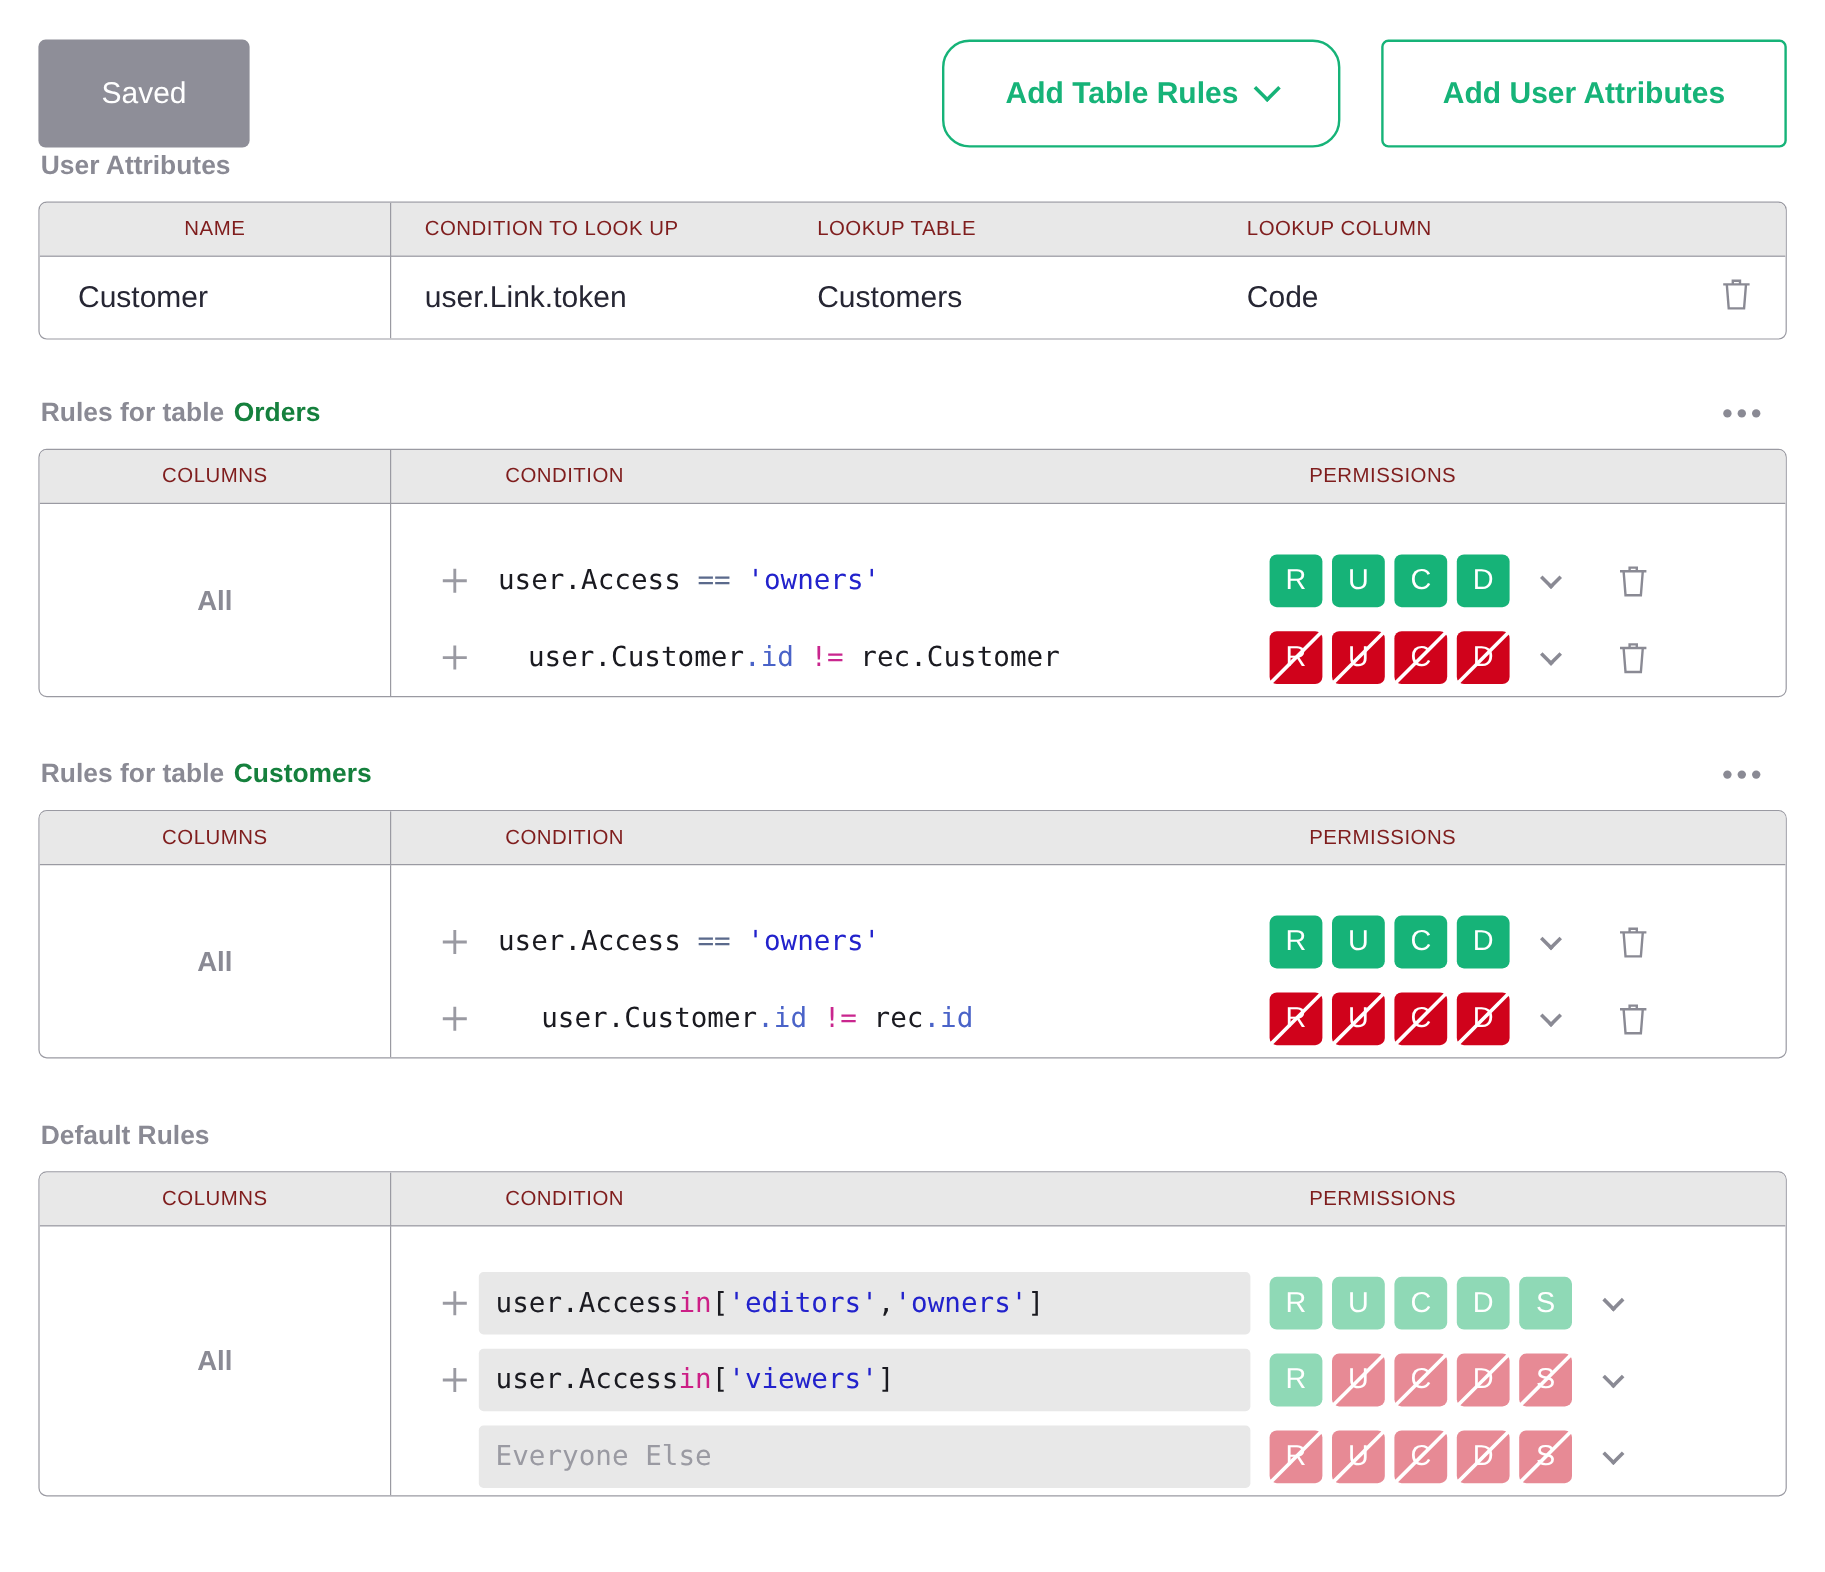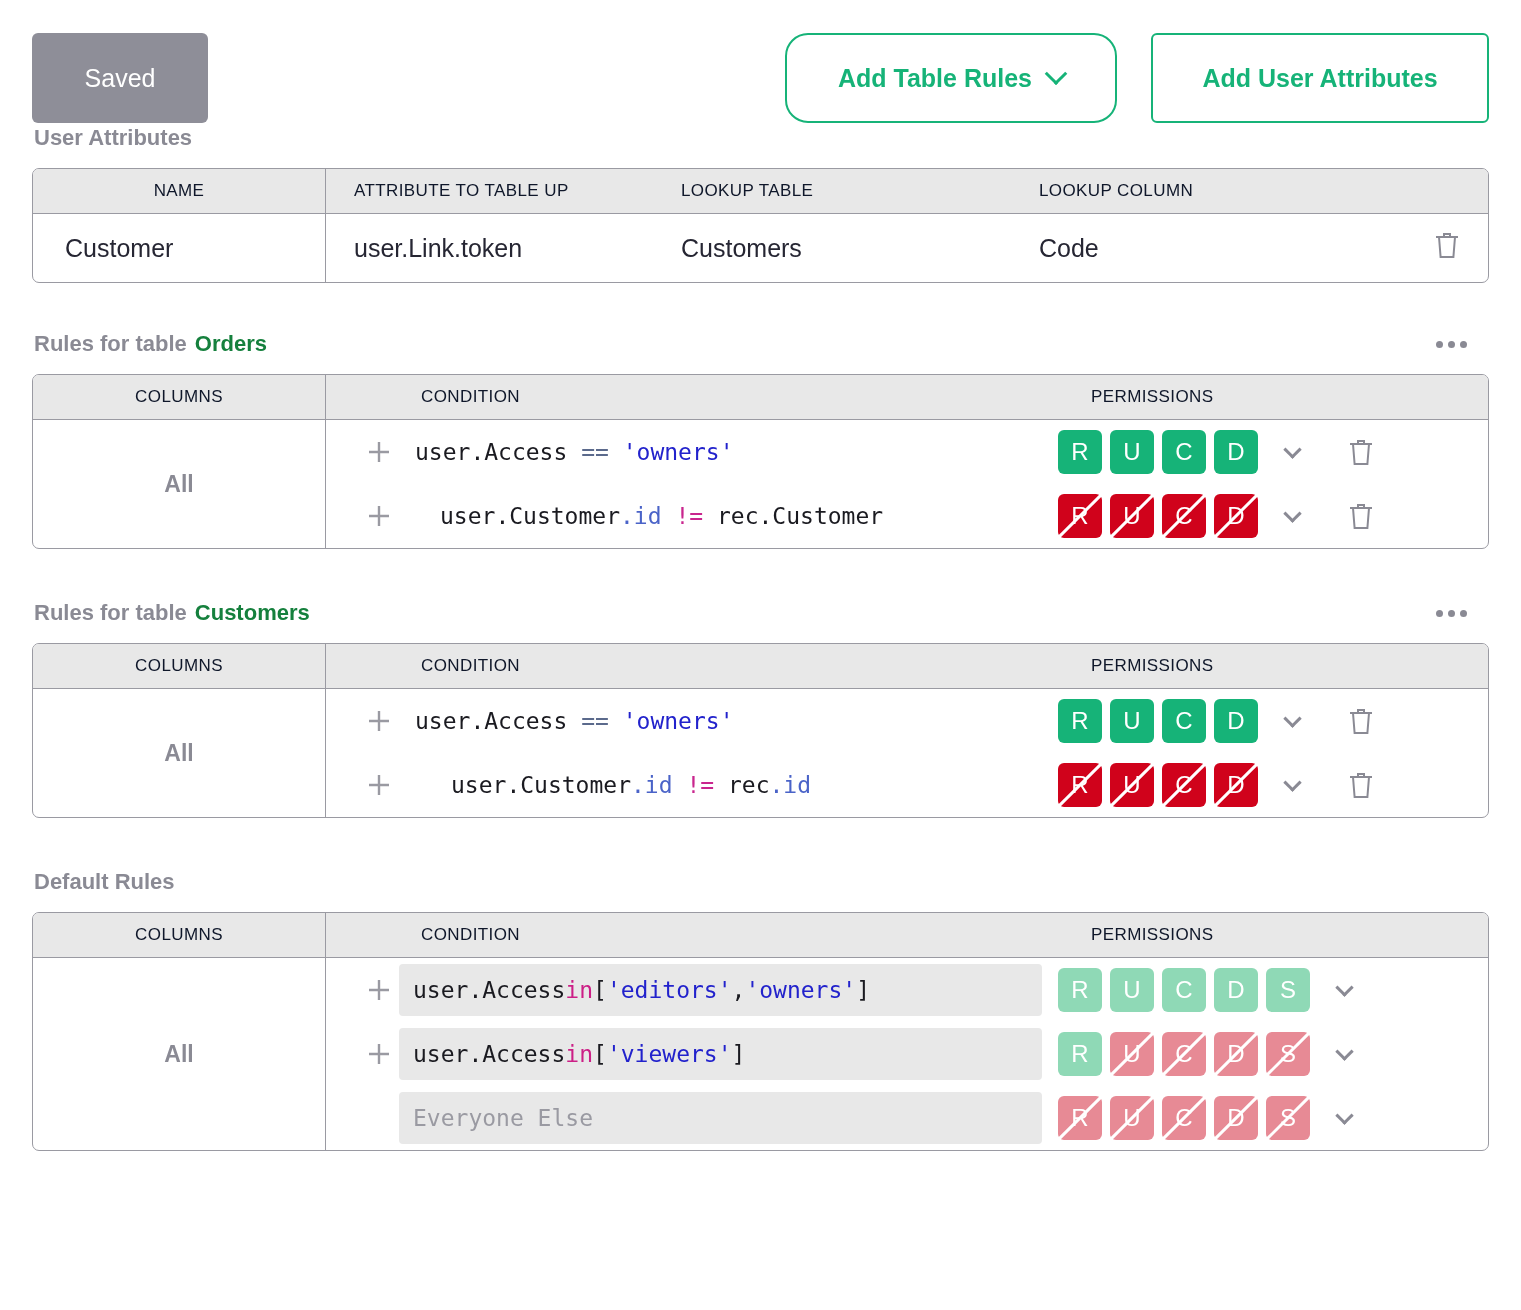--- a/index.html
+++ b/index.html
@@ -77,21 +77,21 @@
     background: #ffffff;
   }
   .thead {
     display: flex;
     background: #e8e8e8;
     border-bottom: 1px solid #9a9aa2;
     height: 45px;
     align-items: center;
     font-size: 17px;
     letter-spacing: 0.4px;
-    color: #0f172a;
+    color: #7f1d1d;
   }
   .thead .th { height: 45px; display:flex; align-items:center; }
 
   
   #user-attributes-card .thead .th:nth-child(1){ width:293px; justify-content:center; border-right:1px solid #9a9aa2;}
   #user-attributes-card .thead .th:nth-child(2){ width:355px; padding-left:28px; }
   #user-attributes-card .thead .th:nth-child(3){ width:358px; padding-left:0px; }
   #user-attributes-card .thead .th:nth-child(4){ flex:1; padding-left:0px;text-align:right; }
   .ua-row { display:flex; height: 68px; align-items:center; font-size: 25px; }
   .ua-row .td:nth-child(1){ width:293px; padding-left:32px; border-right:1px solid #9a9aa2; height:68px; display:flex; align-items:center;}
@@ -104,21 +104,21 @@
   .rules-card .thead .th.c1 { width:293px; justify-content:center; border-right:1px solid #9a9aa2; }
   .rules-card .thead .th.c2 { flex:1; padding-left:95px; }
   .rules-card .thead .th.c3 { width:430px; padding-left:33px; }
   .rules-body { display:flex; }
   .col-columns {
     width: 293px;
     border-right: 1px solid #9a9aa2;
     display: flex; align-items: center; justify-content: center;
     font-size: 23px; font-weight: bold; color: #8a8a94;
   }
-  .col-rules { flex: 1; }
+  .col-rules { flex: 1; margin-top: 32px; }
   .rule-row { display:flex; align-items:center; height: 64px; }
   .plus {
     width: 40px; margin-left: 33px; flex: none;
     display:flex; align-items:center; justify-content:center;
     color:#8a8a94; cursor:pointer;
   }
   .plus svg { display:block; }
   .plus.empty { visibility: hidden; }
   .cond {
     flex: 1;
@@ -197,21 +197,21 @@
     </button>
   </div>
 
   <div class="section-title">
     <span>User Attributes</span>
   </div>
 
   <div class="card" id="user-attributes-card">
     <div class="thead">
       <div class="th">NAME</div>
-      <div class="th">ATTRIBUTE TO TABLE UP</div>
+      <div class="th">CONDITION TO LOOK UP</div>
       <div class="th">LOOKUP TABLE</div>
       <div class="th">LOOKUP COLUMN</div>
     </div>
     <div class="ua-row">
       <div class="td">Customer</div>
       <div class="td">user.Link.token</div>
       <div class="td">Customers</div>
       <div class="td">Code</div>
       <div class="td">
         <span>

